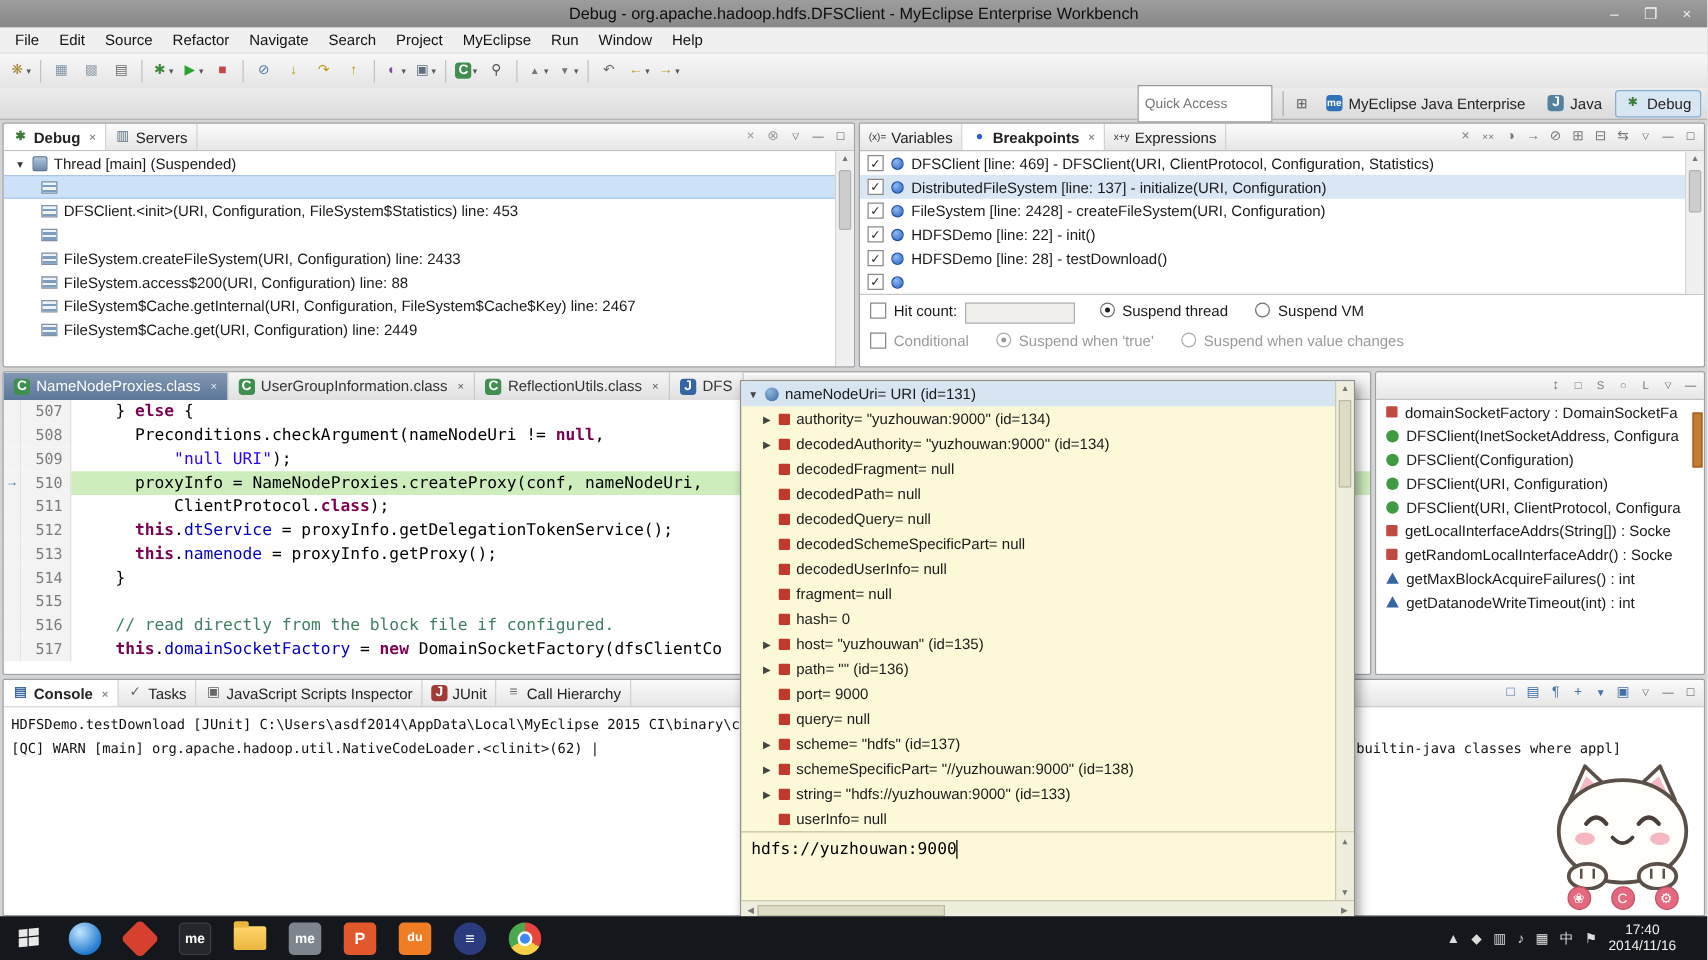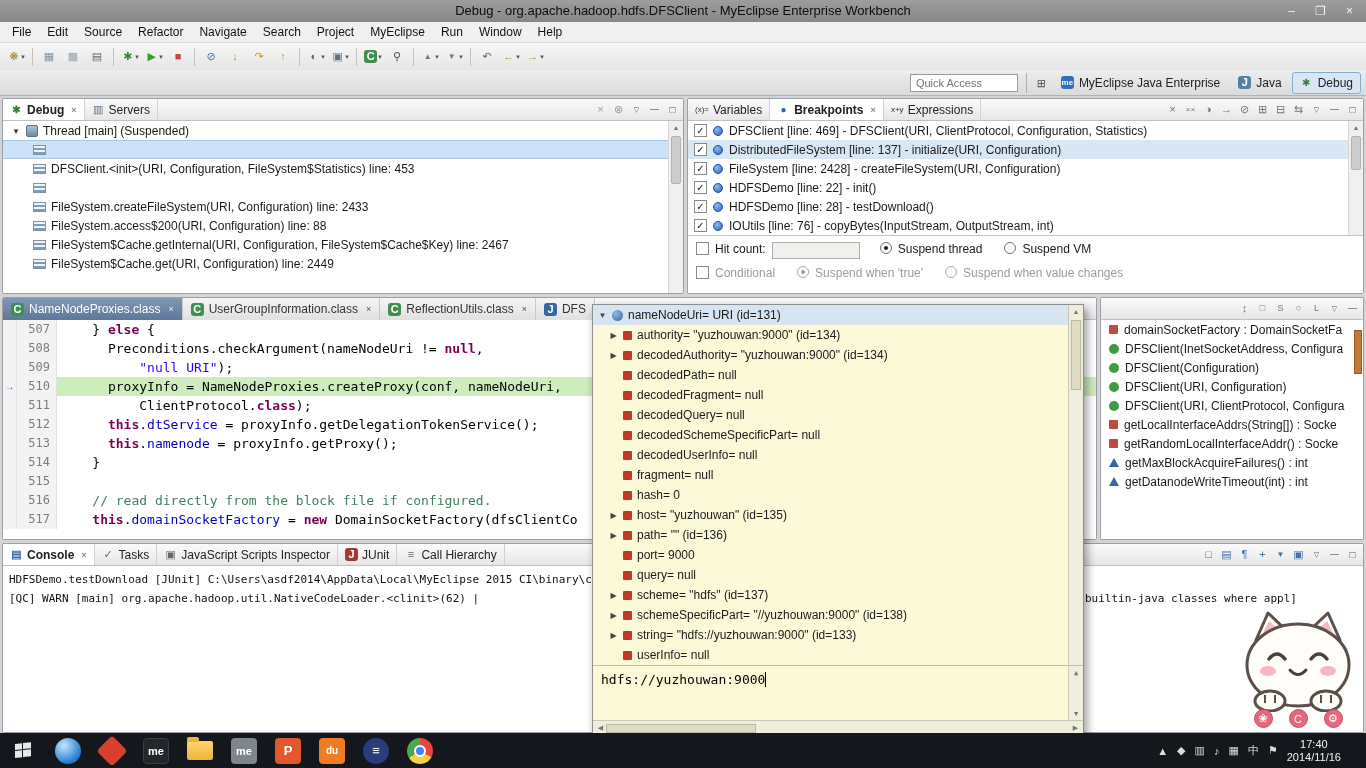--- a/index.html
+++ b/index.html
@@ -23,21 +23,21 @@
   .toolbar { position:absolute; top:43px; left:0; width:100%; height:27px;
     background:linear-gradient(#f7f7f7,#e5e5e5); display:flex; align-items:center; padding-left:4px; }
   .tbtn { height:22px; min-width:22px; display:flex; align-items:center; justify-content:center;
     border-radius:2px; margin:0 1px; }
   .dd { font-size:7px; color:#555; margin-left:1px; }
   .tsep { width:1px; height:18px; background:#c2c2c2; margin:0 4px; }
 
   .subbar { position:absolute; top:70px; left:0; width:100%; height:26px;
     background:linear-gradient(#ededed,#dbdbdb); border-bottom:1px solid #b3b3b3;
     display:flex; align-items:center; justify-content:flex-end; padding-right:5px; gap:5px; }
-  .qa-input { width:108px; height:18px; border:1px solid #999; background:#fff;
+  .qa-input { width:108px; height:30px; border:1px solid #999; background:#fff;
     font:11px "Liberation Sans",sans-serif; padding:0 5px; color:#666; }
   .persp-sep { width:1px; height:20px; background:#aeaeae; margin:0 3px; }
   .persp-btn { display:flex; align-items:center; gap:5px; height:22px; padding:0 7px; border-radius:3px;
     border:1px solid transparent; color:#222; white-space:nowrap; }
   .persp-btn.active { background:#d8e6f4; border-color:#86add4; }
 
   
   .view { position:absolute; background:#fff; border:1px solid #9aa0a6; border-radius:2px;
     display:flex; flex-direction:column; overflow:hidden; }
   .vhead { height:22px; min-height:22px; background:linear-gradient(#fbfbfb,#e6e6e6);
@@ -432,21 +432,20 @@
           <span>HDFSDemo [line: 22] - init()</span>
         </div>
         <div class="bprow">
           <span class="cb">✓</span>
           <span class="bp-ic"></span>
           <span>HDFSDemo [line: 28] - testDownload()</span>
         </div>
         <div class="bprow">
           <span class="cb">✓</span>
           <span class="bp-ic"></span>
-          <span>IOUtils [line: 76] - copyBytes(InputStream, OutputStream, int)</span>
         </div>
         <div class="vsb">
           <div class="arr">▲</div>
           <div class="thumb" style="height:34px"></div>
         </div>
       </div>
     <div class="bp-detail">
       <div class="det-row">
         <span class="cb"></span>
         <span>Hit count:</span>
@@ -663,26 +662,26 @@
           <span>authority= "yuzhouwan:9000" (id=134)</span>
         </div>
         <div class="prow child">
           <span class="pexp">▶</span>
           <span class="fld-ic"></span>
           <span>decodedAuthority= "yuzhouwan:9000" (id=134)</span>
         </div>
         <div class="prow child">
           <span class="pexp"></span>
           <span class="fld-ic"></span>
+          <span>decodedFragment= null</span>
+        </div>
+        <div class="prow child">
+          <span class="pexp"></span>
+          <span class="fld-ic"></span>
           <span>decodedPath= null</span>
-        </div>
-        <div class="prow child">
-          <span class="pexp"></span>
-          <span class="fld-ic"></span>
-          <span>decodedFragment= null</span>
         </div>
         <div class="prow child">
           <span class="pexp"></span>
           <span class="fld-ic"></span>
           <span>decodedQuery= null</span>
         </div>
         <div class="prow child">
           <span class="pexp"></span>
           <span class="fld-ic"></span>
           <span>decodedSchemeSpecificPart= null</span>

